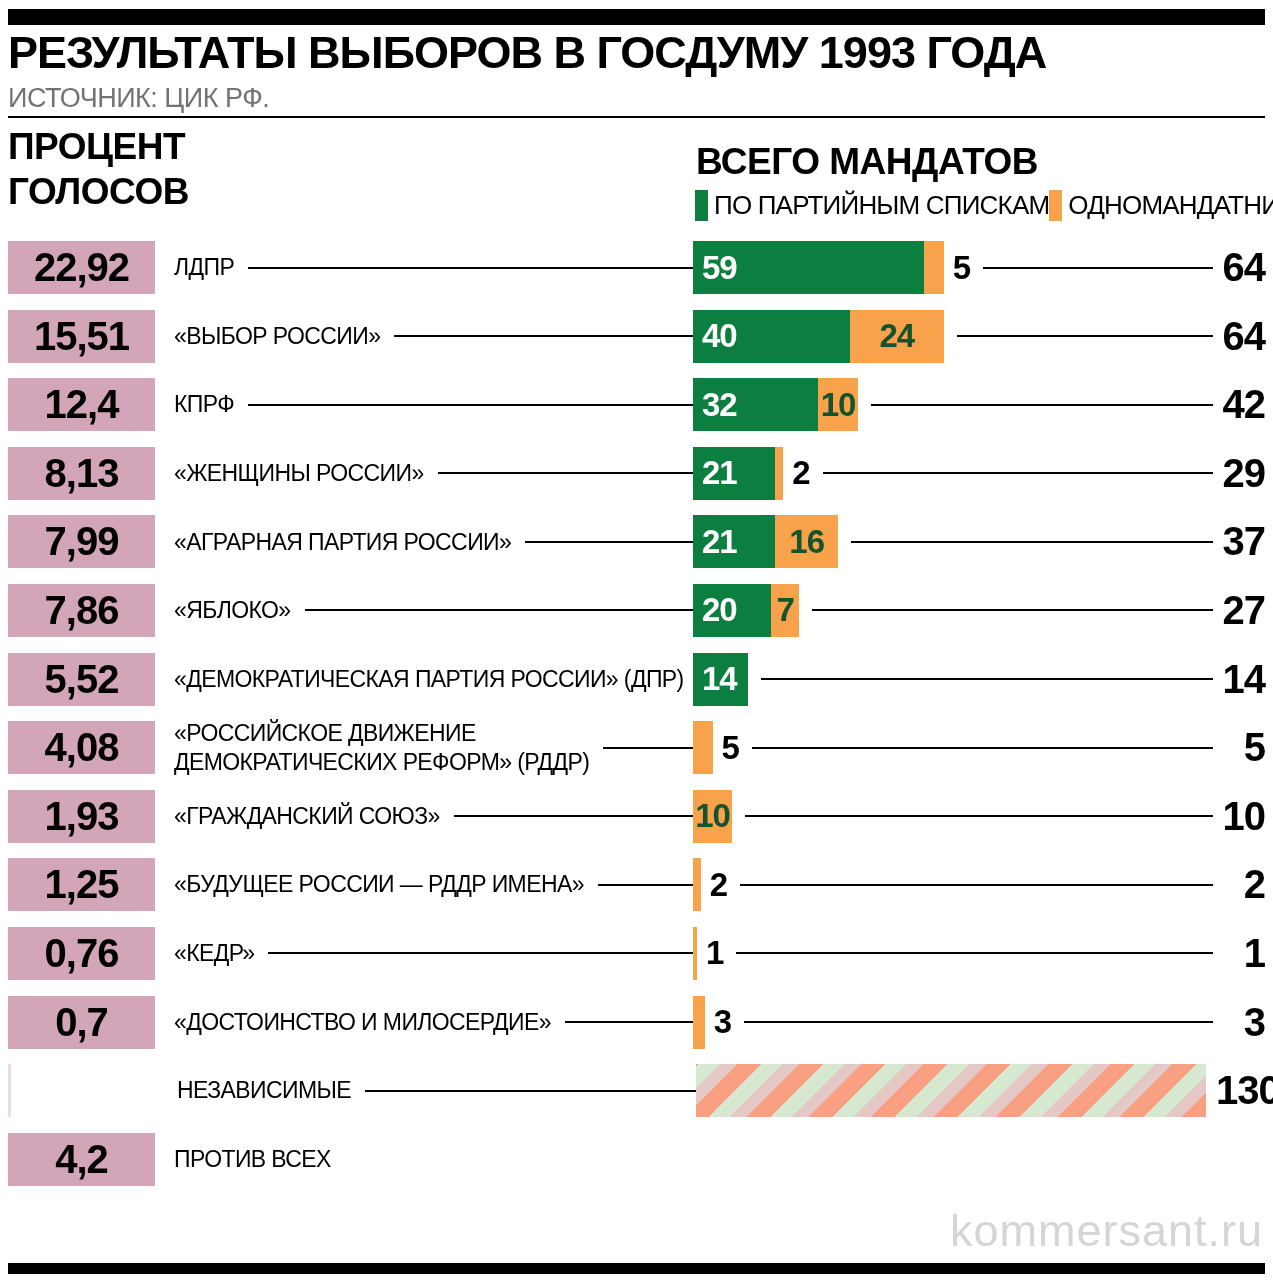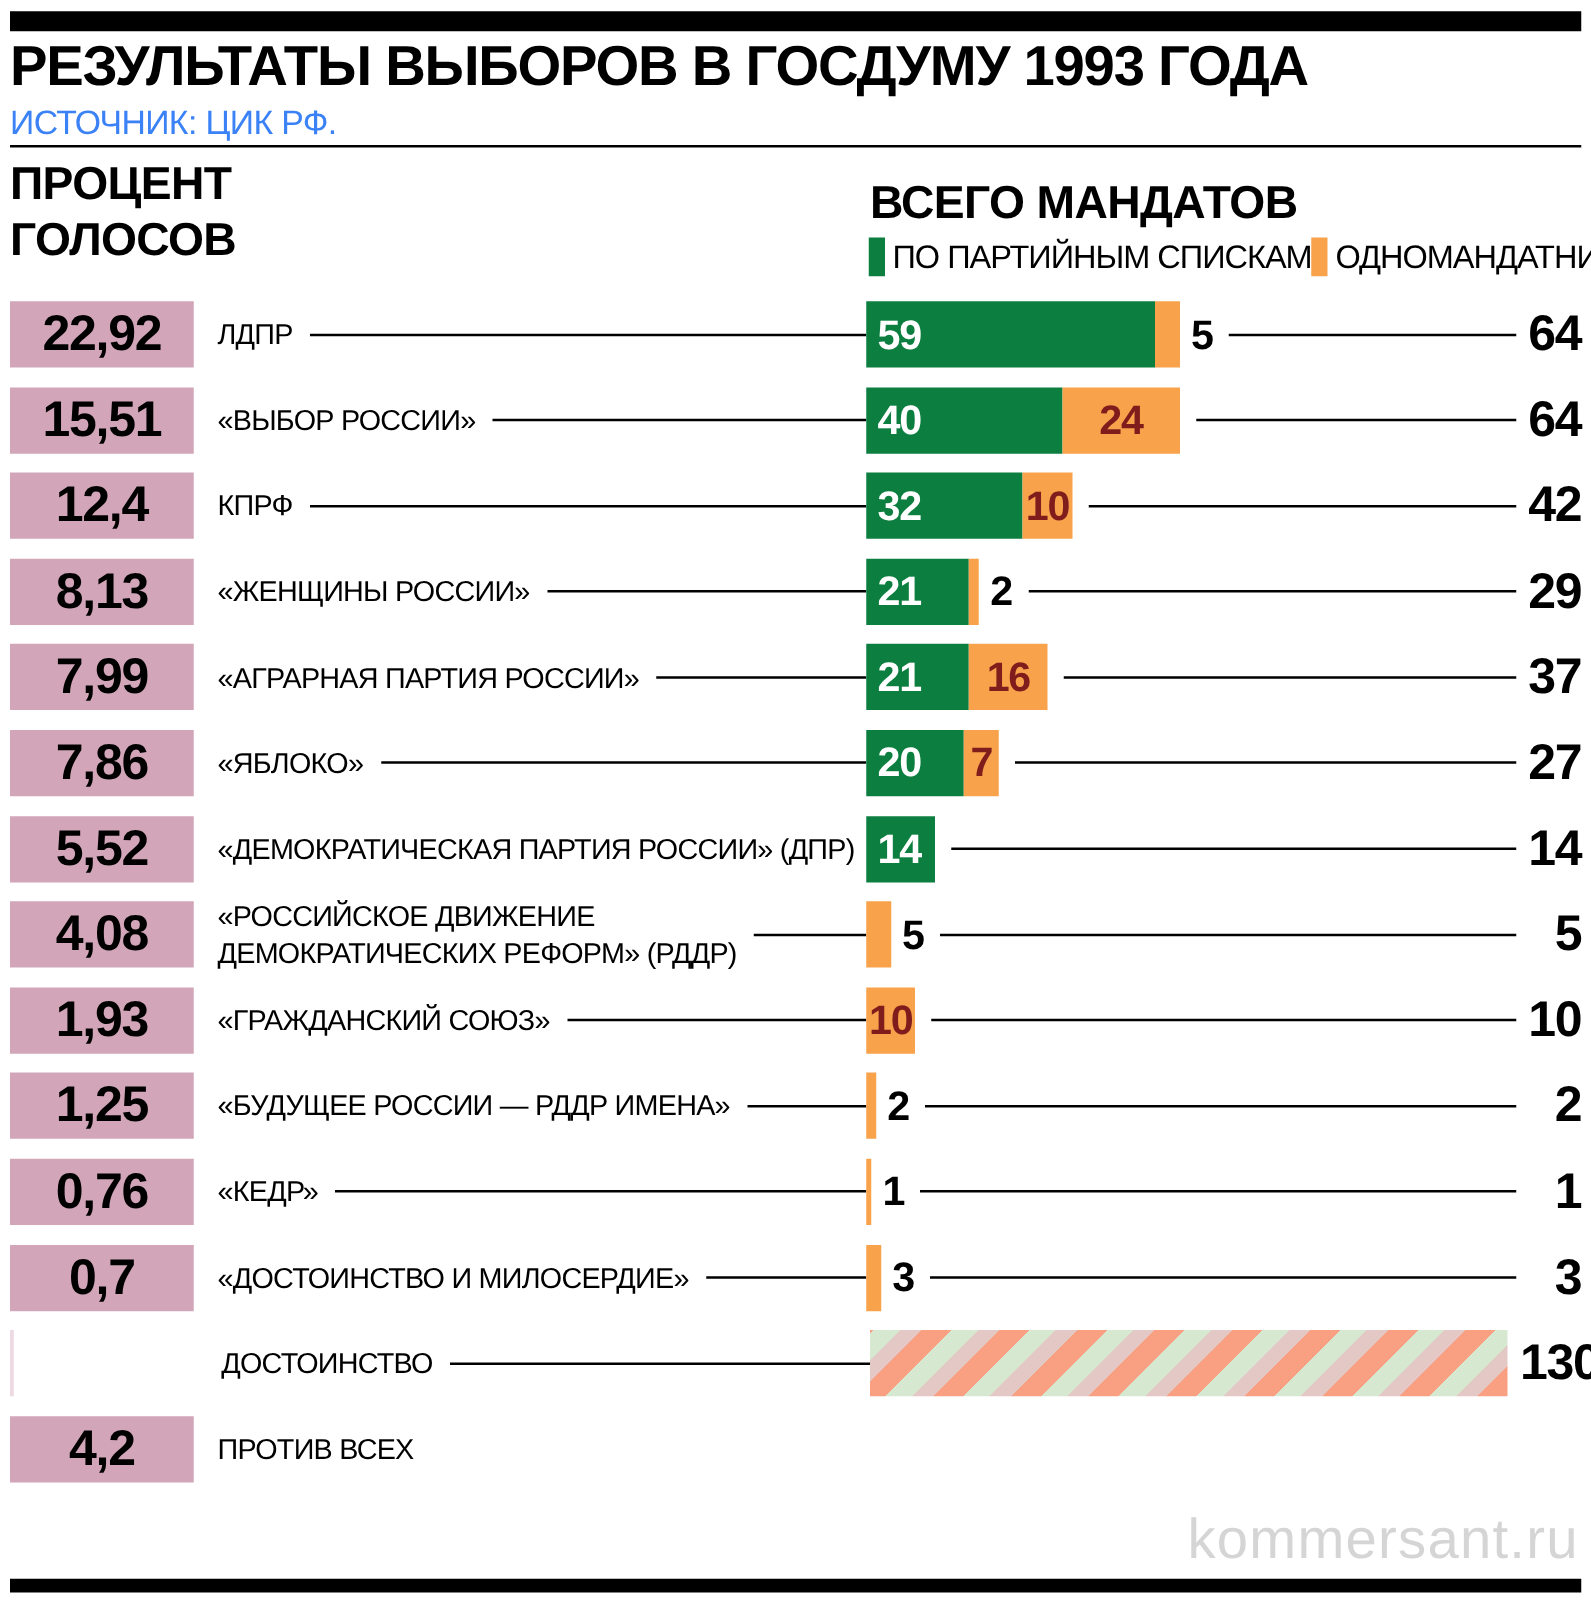--- a/index.html
+++ b/index.html
@@ -4,21 +4,21 @@
 <style>
   html,body{margin:0;padding:0;}
   body{
     width:1273px;height:1280px;position:relative;background:#ffffff;
     font-family:"Liberation Sans","DejaVu Sans",sans-serif;color:#000;
     overflow:hidden;
   }
   .abs{position:absolute;}
   #topbar{left:8px;right:8px;top:9px;height:16px;background:#000;}
   #title{left:8px;top:27px;font-size:45px;font-weight:bold;letter-spacing:-1px;white-space:nowrap;}
-  #source{left:8px;top:83px;font-size:27px;letter-spacing:-0.5px;color:#3b82f6;}
+  #source{left:8px;top:83px;font-size:27px;letter-spacing:-0.5px;color:#737373;}
   #divider{left:8px;right:8px;top:116px;height:2px;background:#000;}
   #pct-header{left:8px;top:124px;font-size:37px;font-weight:bold;line-height:1.22;white-space:pre-line;letter-spacing:-0.5px;}
   #mand-header{left:696px;top:141px;font-size:37px;font-weight:bold;letter-spacing:-0.5px;white-space:nowrap;}
   #legend{left:695px;right:8px;top:190px;height:31px;display:flex;align-items:center;}
   .swatch{width:13px;height:31px;flex:none;}
   .legend-label{font-size:26px;letter-spacing:-0.8px;margin-left:6px;white-space:nowrap;}
   #legend .spacer{flex:1;}
   #rows{left:8px;top:241px;width:1257px;}
   .row{height:53px;margin-bottom:15.6px;display:flex;align-items:stretch;}
   .pct{flex:none;width:147px;display:flex;align-items:center;justify-content:center;
@@ -28,21 +28,21 @@
   .lz{flex:none;width:538px;box-sizing:border-box;padding-left:19px;display:flex;align-items:center;min-width:0;}
   .plabel{font-size:23px;letter-spacing:-0.6px;line-height:1.25;white-space:pre-line;flex:none;max-width:519px;}
   .leader{flex:1;height:2px;background:#000;margin-left:14px;min-width:0;}
   .bz{flex:none;width:520px;display:flex;align-items:center;min-width:0;}
   .bar{height:53px;flex:none;display:flex;align-items:center;text-align:center;}
   .bar.green{background:#0C7F40;}
   .bar.orange{background:#F8A24B;justify-content:center;}
   .bar.striped{background:repeating-linear-gradient(-45deg,
       #F99F82 0 17px, #E4C8C5 17px 29px, #D7E8D0 29px 44px);}
   .inlabel-green{color:#fff;font-size:33px;font-weight:bold;padding-left:9px;letter-spacing:-1px;}
-  .inlabel-orange{color:#7f1d1d;font-size:33px;font-weight:bold;letter-spacing:-1px;}
+  .inlabel-orange{color:#14532d;font-size:33px;font-weight:bold;letter-spacing:-1px;}
   .outlabel{color:#000;font-size:33px;font-weight:bold;margin-left:9px;flex:none;letter-spacing:-1px;}
   .rleader{margin-left:13px;margin-right:0;}
   .total{flex:1;display:flex;align-items:center;justify-content:flex-end;
          font-size:40px;font-weight:bold;letter-spacing:-1px;white-space:nowrap;}
   #watermark{right:10px;top:1205px;font-size:45px;color:#D5D5D5;letter-spacing:1px;}
   #bottombar{left:8px;right:8px;top:1263px;height:11px;background:#000;}
 </style>
 </head>
 <body>
 
@@ -241,21 +241,21 @@
       <div class="bz">
         <div class="bar orange" style="width: 11.76px; background: rgb(248, 162, 75);"></div>
         <div class="outlabel">3</div>
         <div class="leader rleader"></div>
       </div>
       <div class="total">3</div>
     </div>
     <div class="row">
       <div class="pct sliver"></div>
       <div class="lz">
-        <div class="plabel">ДОСТОИНСТВО</div>
+        <div class="plabel">НЕЗАВИСИМЫЕ</div>
         <div class="leader"></div>
       </div>
       <div class="bz">
         <div class="bar striped" style="width: 509.6px;"></div>
       </div>
       <div class="total">130</div>
     </div>
     <div class="row">
       <div class="pct filled">4,2</div>
       <div class="lz">

